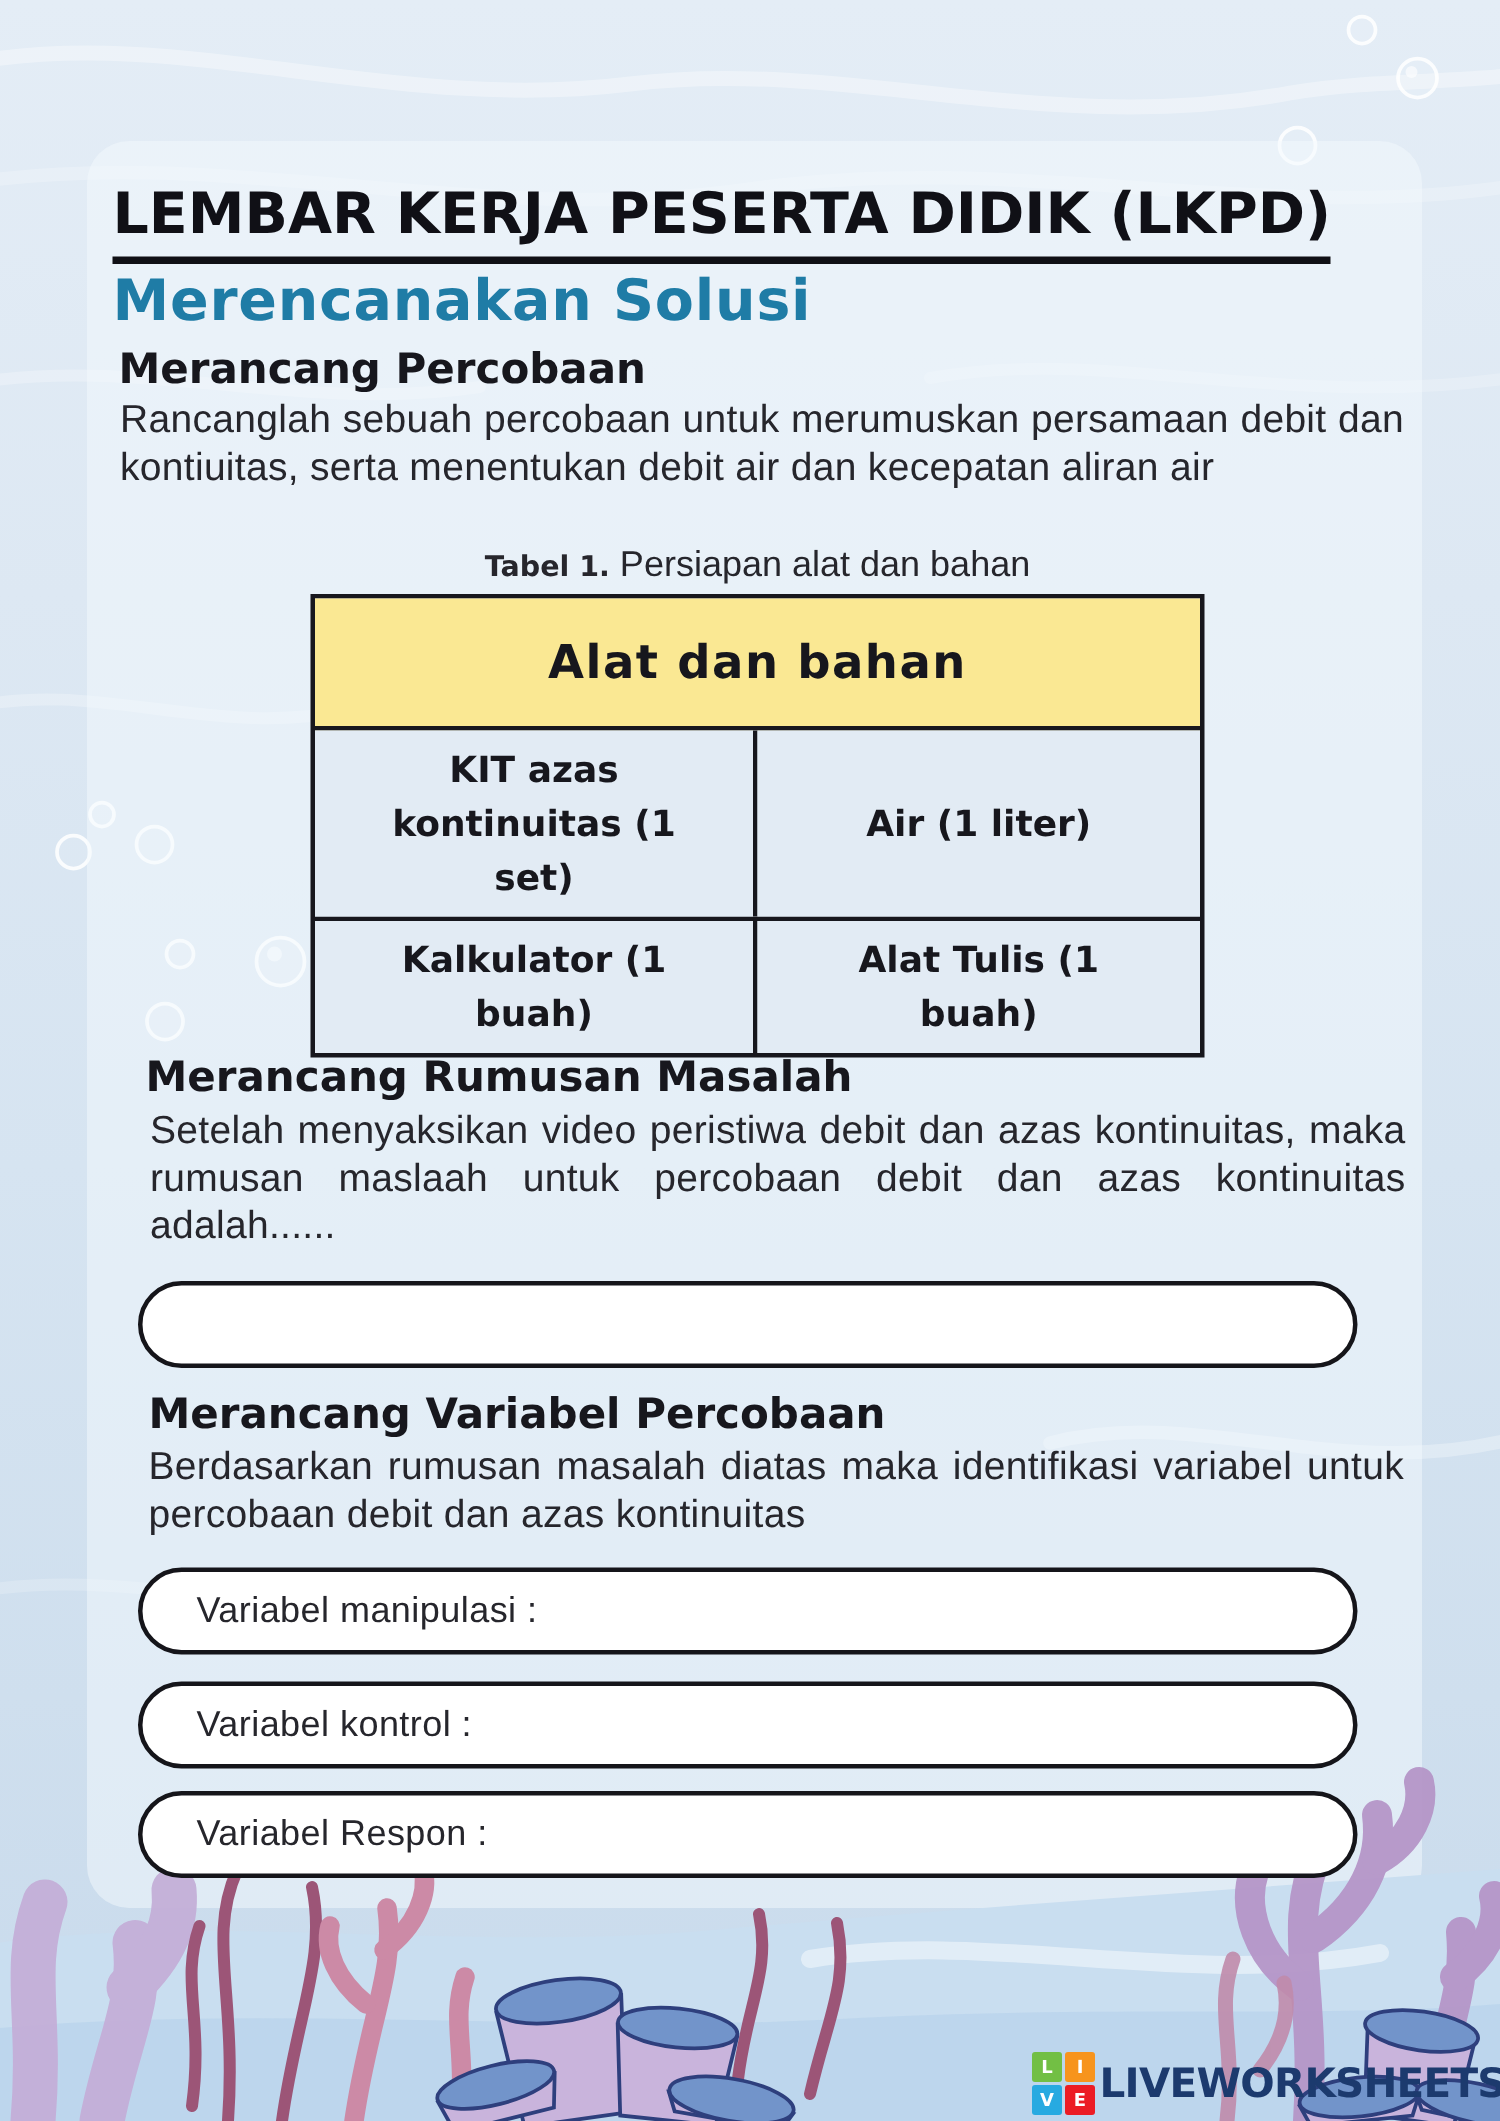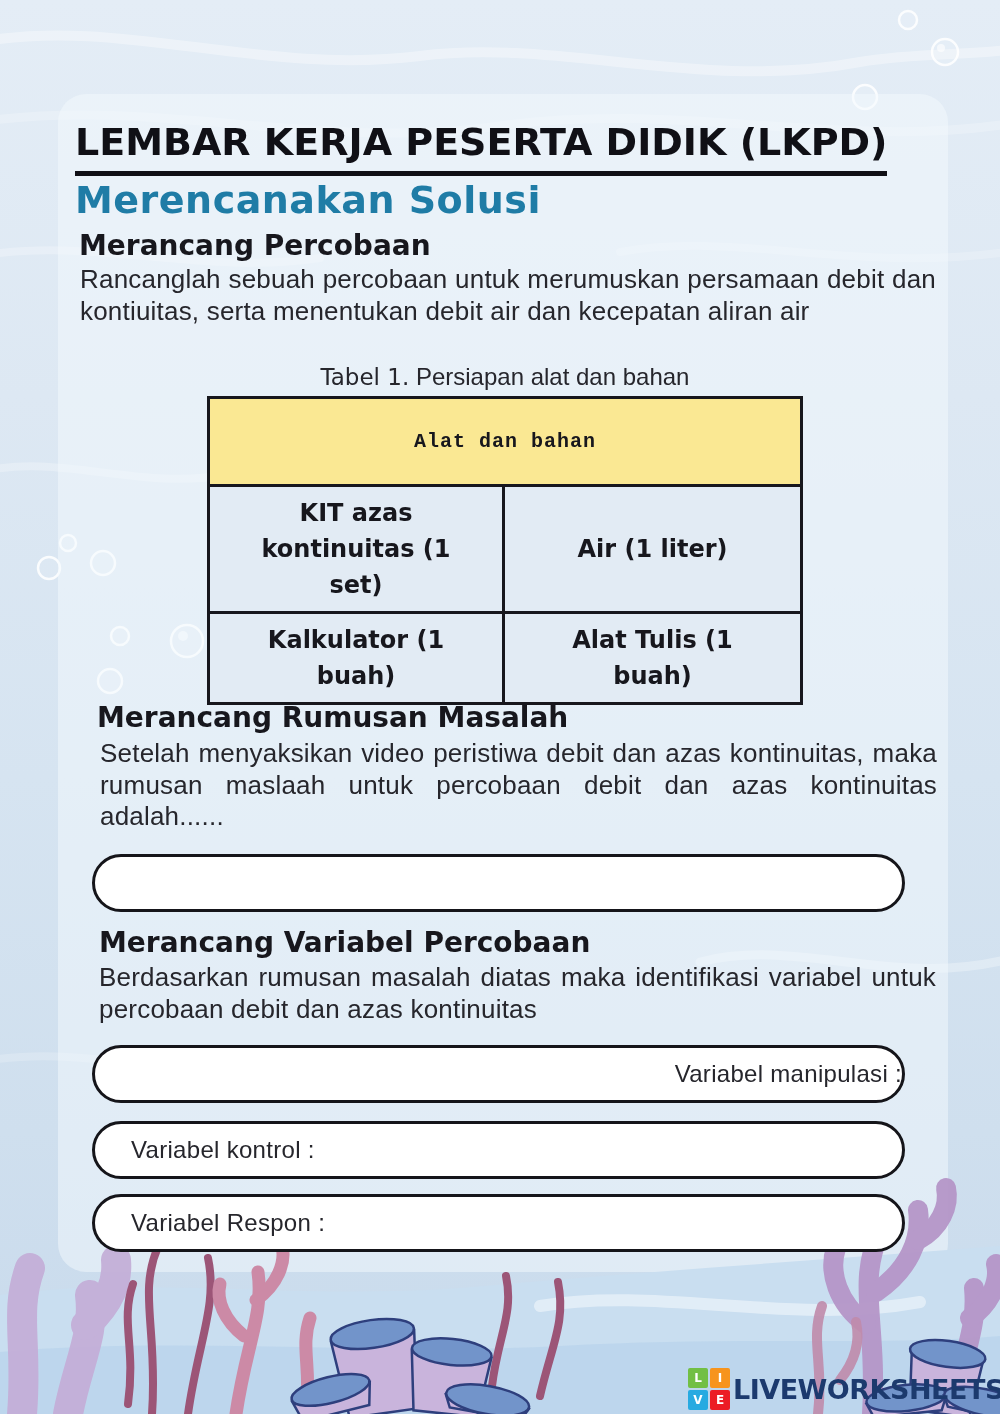--- a/index.html
+++ b/index.html
@@ -36,30 +36,30 @@
   }
   .body-text {
     font-size:26px; line-height:1.22; color:#26262c; text-align:justify;
     letter-spacing:0.2px;
   }
 
   .table-caption {
     left:207px; top:363px; width:596px; text-align:center;
     font-size:24px; color:#26262c; white-space:nowrap;
   }
-  .table-caption .cap-label { font-weight:normal; font-family:"DejaVu Sans", sans-serif; font-size:23px; }
+  .table-caption .cap-label { font-weight:bold; font-family:"DejaVu Sans", sans-serif; font-size:19px; }
 
   .alat-table {
     left:207px; top:396px; width:596px;
     border:3px solid #17171d; font-family:"DejaVu Sans", sans-serif;
   }
   .alat-table .thead {
     height:88px; display:flex; align-items:center; justify-content:center;
-    border-bottom:3px solid #17171d; font-size:20px; font-weight:600;
-    letter-spacing:1px; color:#17171d;font-family:Liberation Mono, monospace;
+    border-bottom:3px solid #17171d; font-size:31px; font-weight:600;
+    letter-spacing:1px; color:#17171d;
   }
   .alat-table .trow { display:grid; grid-template-columns:1fr 1fr; }
   .alat-table .trow + .trow { border-top:3px solid #17171d; }
   .alat-table .tcell {
     background:#e2ebf4; display:flex; align-items:center; justify-content:center;
     text-align:center; font-size:24px; font-weight:600; color:#17171d;
     padding:8px 26px; line-height:1.5;
   }
   .alat-table .tcell:first-child { border-right:3px solid #17171d; }
   .alat-table .trow.r1 .tcell { min-height:110px;text-align:center; }
@@ -221,21 +221,21 @@
     <div class="abs body-text" style="left:100px; top:738px; width:837px;">Setelah menyaksikan video peristiwa debit dan azas kontinuitas, maka rumusan maslaah untuk percobaan debit dan azas kontinuitas adalah......</div>
 
     <div class="abs pill" style="top:854px;">
       <span class="pill-label"></span>
     </div>
 
     <div class="abs section-heading" style="left:99px; top:926px;">Merancang Variabel Percobaan</div>
 
     <div class="abs body-text" style="left:99px; top:962px; width:837px;">Berdasarkan rumusan masalah diatas maka identifikasi variabel untuk percobaan debit dan azas kontinuitas</div>
 
-    <div class="abs pill" style="top:1045px;justify-content:flex-end;">
+    <div class="abs pill" style="top:1045px;">
       <span class="pill-label">Variabel manipulasi :</span>
     </div>
 
     <div class="abs pill" style="top:1121px;">
       <span class="pill-label">Variabel kontrol :</span>
     </div>
 
     <div class="abs pill" style="top:1194px;">
       <span class="pill-label">Variabel Respon :</span>
     </div>

